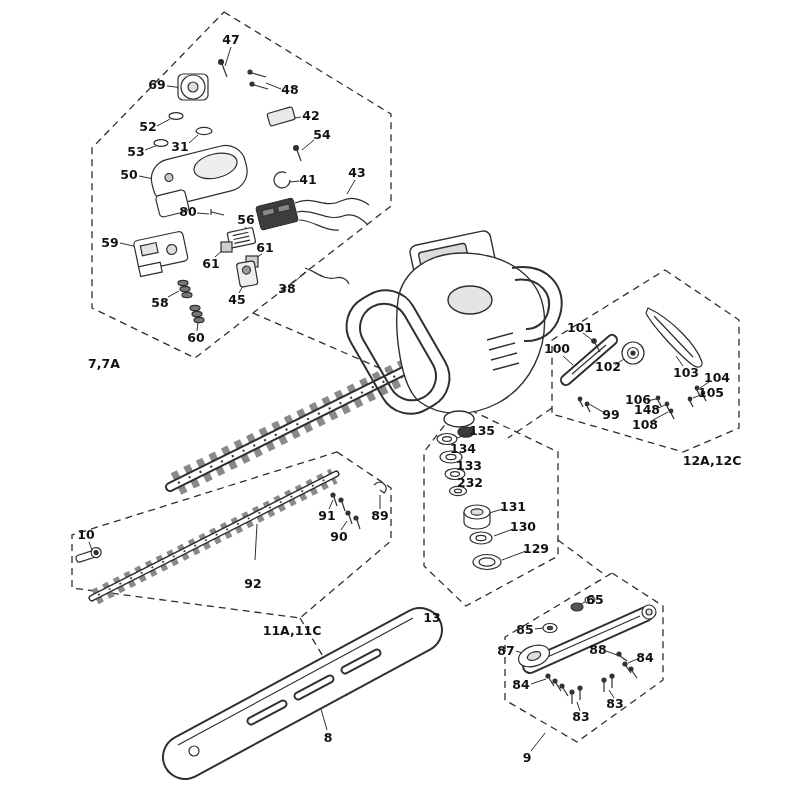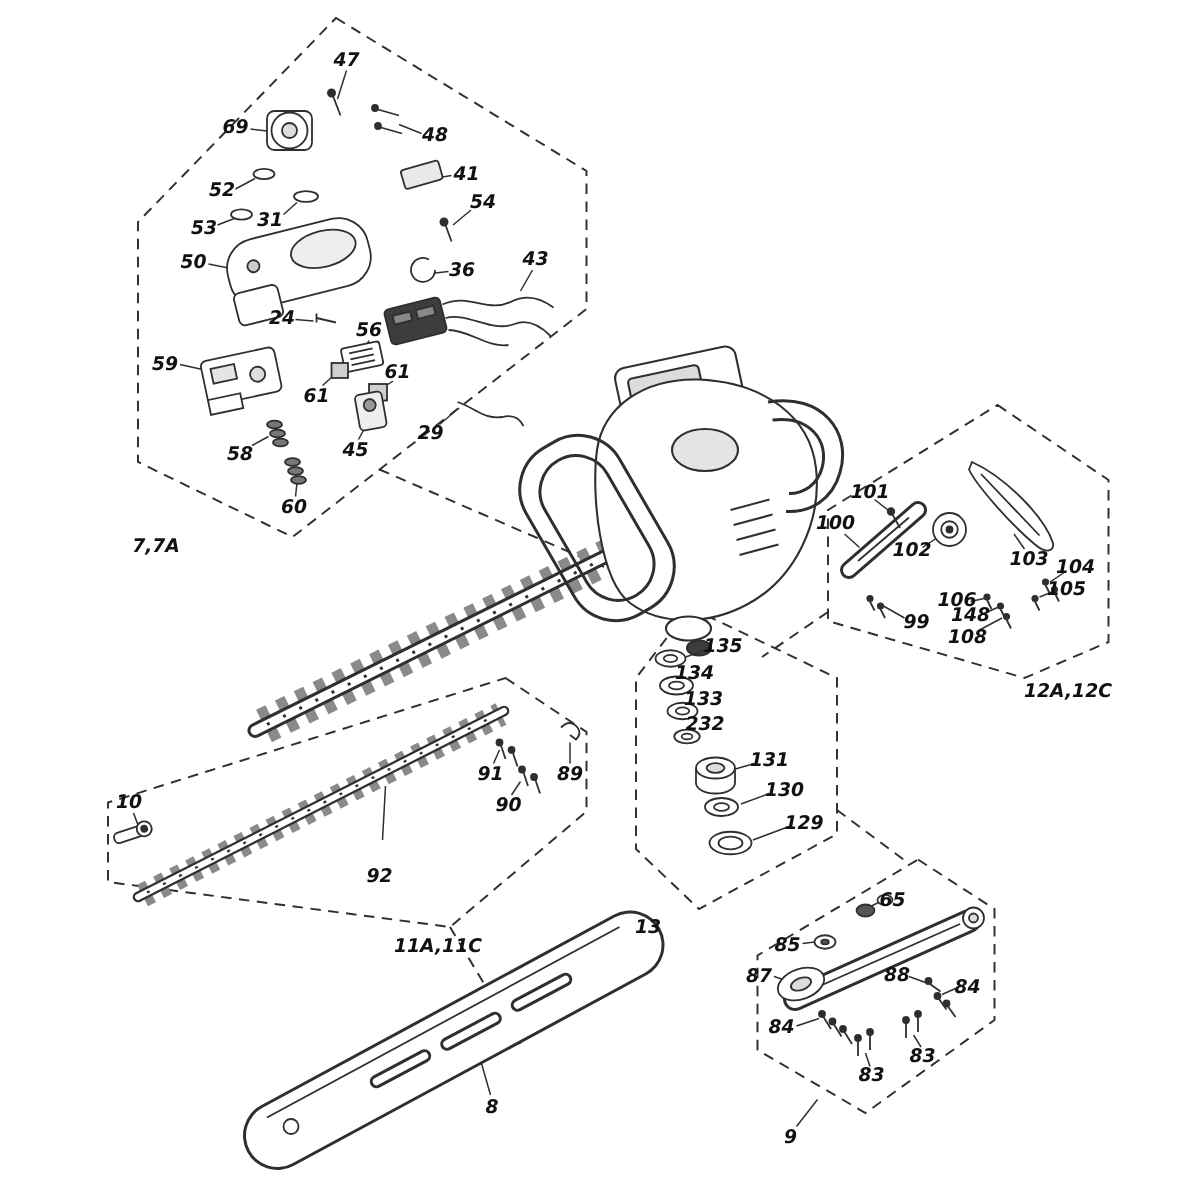--- a/index.html
+++ b/index.html
@@ -8,21 +8,20 @@
   .stage { position:relative; width:800px; height:800px; background:#ffffff; overflow:hidden; }
   svg.art { position:absolute; left:0; top:0; }
   .lbl {
     position:absolute;
     transform:translate(-50%,-50%);
     font-size:12.5px;
     font-weight:bold;
     color:#111111;
     white-space:nowrap;
     line-height:1;
-    font-style:italic;
   }
 </style>
 </head>
 <body>
 
 <div class="stage">
 
   <svg class="art" width="800" height="800" viewBox="0 0 800 800">
     <rect x="0" y="0" width="800" height="800" fill="#ffffff"></rect>
 
@@ -375,34 +374,34 @@
         <line x1="345" y1="670" x2="377" y2="653" stroke="#ffffff" stroke-width="5" stroke-linecap="round"></line>
       </g>
       <circle cx="194" cy="751" r="5" fill="#ffffff"></circle>
     </g>
   </svg>
 
   <span class="lbl" style="left:231px;top:40px">47</span>
   <span class="lbl" style="left:157px;top:85px">69</span>
   <span class="lbl" style="left:290px;top:90px">48</span>
   <span class="lbl" style="left:148px;top:127px">52</span>
-  <span class="lbl" style="left:311px;top:116px">41</span>
+  <span class="lbl" style="left:311px;top:116px">42</span>
   <span class="lbl" style="left:136px;top:152px">53</span>
   <span class="lbl" style="left:180px;top:147px">31</span>
   <span class="lbl" style="left:322px;top:135px">54</span>
   <span class="lbl" style="left:129px;top:175px">50</span>
-  <span class="lbl" style="left:308px;top:180px">36</span>
+  <span class="lbl" style="left:308px;top:180px">41</span>
   <span class="lbl" style="left:357px;top:173px">43</span>
-  <span class="lbl" style="left:188px;top:212px">24</span>
+  <span class="lbl" style="left:188px;top:212px">80</span>
   <span class="lbl" style="left:246px;top:220px">56</span>
   <span class="lbl" style="left:110px;top:243px">59</span>
   <span class="lbl" style="left:211px;top:264px">61</span>
   <span class="lbl" style="left:265px;top:248px">61</span>
   <span class="lbl" style="left:237px;top:300px">45</span>
-  <span class="lbl" style="left:287px;top:289px">29</span>
+  <span class="lbl" style="left:287px;top:289px">38</span>
   <span class="lbl" style="left:160px;top:303px">58</span>
   <span class="lbl" style="left:196px;top:338px">60</span>
   <span class="lbl" style="left:104px;top:364px">7,7A</span>
   <span class="lbl" style="left:580px;top:328px">101</span>
   <span class="lbl" style="left:557px;top:349px">100</span>
   <span class="lbl" style="left:608px;top:367px">102</span>
   <span class="lbl" style="left:686px;top:373px">103</span>
   <span class="lbl" style="left:717px;top:378px">104</span>
   <span class="lbl" style="left:711px;top:393px">105</span>
   <span class="lbl" style="left:638px;top:400px">106</span>

